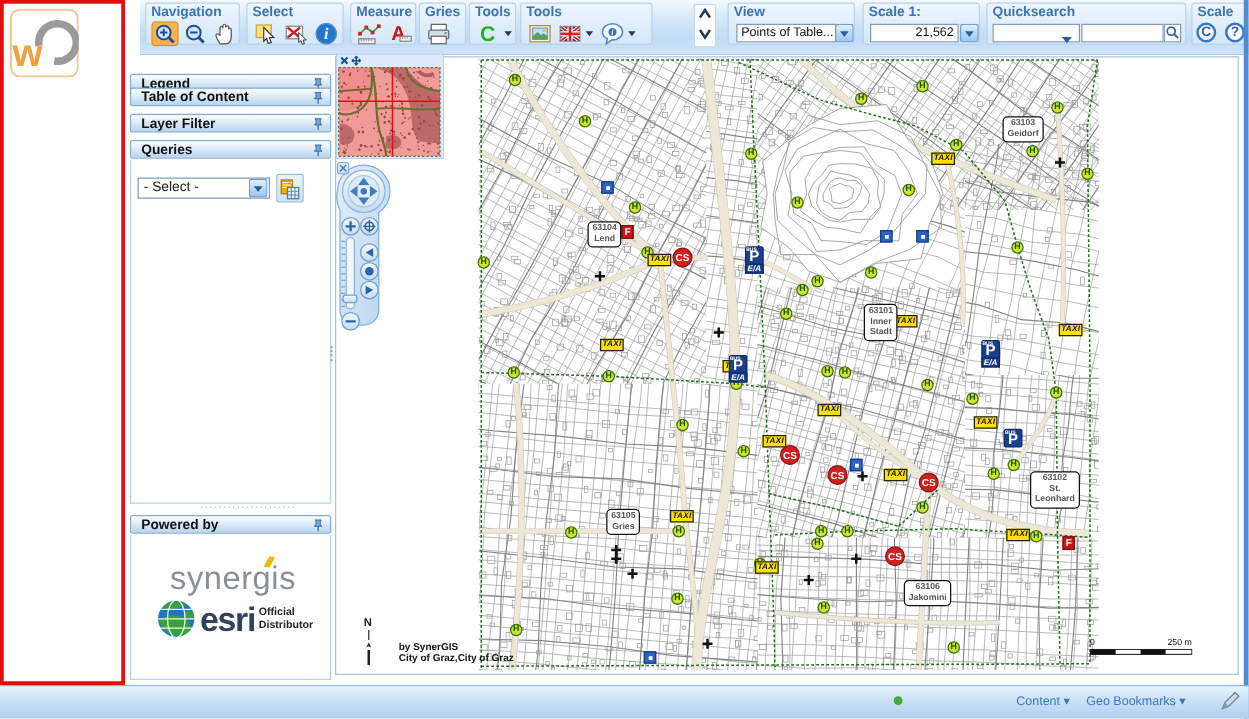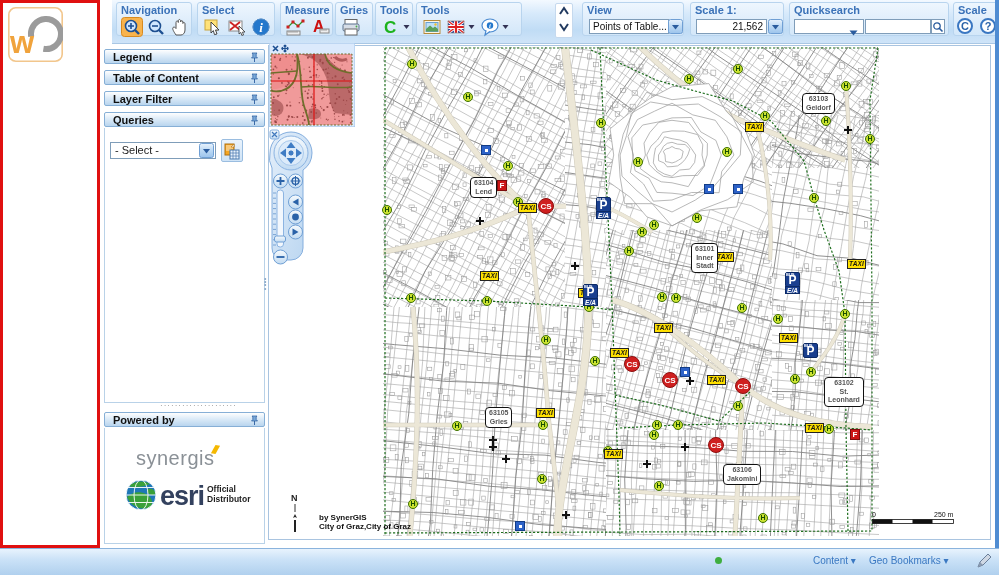--- a/index.html
+++ b/index.html
@@ -223,21 +223,21 @@
 
 <div class="abs" style="left:268px;top:45px;width:723px;height:495px;background:#fff;border:1px solid #a9c4e0"></div>
 
 <div class="abs" style="left:0;top:0;width:100px;height:548px;background:#fff;border:3px solid #e01010"></div>
 <svg style="position:absolute;left:8px;top:7px" width="55" height="55" viewBox="0 0 55 55">
 <rect x="0.8" y="0.8" width="53.4" height="53.4" rx="7" fill="#fff" stroke="#f2c68c" stroke-width="1.6"></rect>
 <path d="M 23.2,29.6 A 15,15 0 1 1 35.4,41.8" fill="none" stroke="#9b9b9b" stroke-width="6" stroke-linecap="butt"></path>
 <text x="2" y="46" font-family="Liberation Sans" font-size="31" font-weight="bold" fill="#f0a33c">w</text>
 </svg>
 
-<div class="phdr" style="top:49px">Legend<svg width="9" height="11" viewBox="0 0 9 11">
+<div class="phdr" style="top:59px">Legend<svg width="9" height="11" viewBox="0 0 9 11">
       <path d="M2,1 L7,1 L6.2,2 L6.2,4.5 L7.5,6 L1.5,6 L2.8,4.5 L2.8,2 Z" fill="#7aa8d8" stroke="#2a5c9e" stroke-width="0.7"></path>
       <line x1="4.5" y1="6" x2="4.5" y2="10" stroke="#2a5c9e" stroke-width="0.9"></line>
     </svg></div>
 <div class="phdr" style="top:70px">Table of Content<svg width="9" height="11" viewBox="0 0 9 11">
       <path d="M2,1 L7,1 L6.2,2 L6.2,4.5 L7.5,6 L1.5,6 L2.8,4.5 L2.8,2 Z" fill="#7aa8d8" stroke="#2a5c9e" stroke-width="0.7"></path>
       <line x1="4.5" y1="6" x2="4.5" y2="10" stroke="#2a5c9e" stroke-width="0.9"></line>
     </svg></div>
 <div class="phdr" style="top:91px">Layer Filter<svg width="9" height="11" viewBox="0 0 9 11">
       <path d="M2,1 L7,1 L6.2,2 L6.2,4.5 L7.5,6 L1.5,6 L2.8,4.5 L2.8,2 Z" fill="#7aa8d8" stroke="#2a5c9e" stroke-width="0.7"></path>
       <line x1="4.5" y1="6" x2="4.5" y2="10" stroke="#2a5c9e" stroke-width="0.9"></line>
@@ -265,21 +265,21 @@
       <path d="M12,3 L9,6 L12,6 Z" fill="#fff" stroke="#b07010" stroke-width="0.6"></path>
       <rect x="8" y="9" width="9" height="9" fill="#e8f2fc" stroke="#4a7ab0"></rect>
       <path d="M8,12 L17,12 M8,15 L17,15 M11,9 L11,18 M14,9 L14,18" stroke="#4a7ab0" stroke-width="0.7"></path>
     </svg></div>
 <div class="abs" style="left:160px;top:404px;width:80px;height:4px;font-size:8px;color:#999;letter-spacing:1px;line-height:4px">·····················</div>
 <div class="phdr" style="top:412px">Powered by<svg width="9" height="11" viewBox="0 0 9 11">
       <path d="M2,1 L7,1 L6.2,2 L6.2,4.5 L7.5,6 L1.5,6 L2.8,4.5 L2.8,2 Z" fill="#7aa8d8" stroke="#2a5c9e" stroke-width="0.7"></path>
       <line x1="4.5" y1="6" x2="4.5" y2="10" stroke="#2a5c9e" stroke-width="0.9"></line>
     </svg></div>
 <div class="abs" style="left:104px;top:428px;width:161px;height:116px;background:#fff;border:1px solid #b9d2e8;border-top:none"></div>
-<div class="abs" style="left:136px;top:447px;font-size:20px;color:#8a9096;letter-spacing:0.5px">synergis</div>
+<div class="abs" style="left:136px;top:447px;font-size:26px;color:#8a9096;letter-spacing:0.5px">synergis</div>
 <svg class="abs" style="left:208px;top:444px" width="15" height="11" viewBox="0 0 16 12">
     <path d="M3,10 L8,1 L13,2 L8,11 Z" fill="#f5b800"></path>
   </svg>
 <svg style="position:absolute;left:124px;top:477px" width="132" height="36" viewBox="0 0 132 36">
 <circle cx="17" cy="18" r="15" fill="#1f77b8"></circle>
 <path d="M5,9 C10,4 20,3 26,7 C20,10 10,11 5,9 Z" fill="#3aa03a"></path>
 <path d="M3,20 C8,15 16,14 22,17 C28,20 30,26 26,30 C18,34 7,30 3,20 Z" fill="#3aa03a"></path>
 <path d="M24,12 C28,11 31,13 31.5,17 C29,19 25,18 23,15 Z" fill="#3aa03a"></path>
 <g stroke="#fff" stroke-width="1" fill="none" opacity="0.9">
 <ellipse cx="17" cy="18" rx="15" ry="15"></ellipse>

